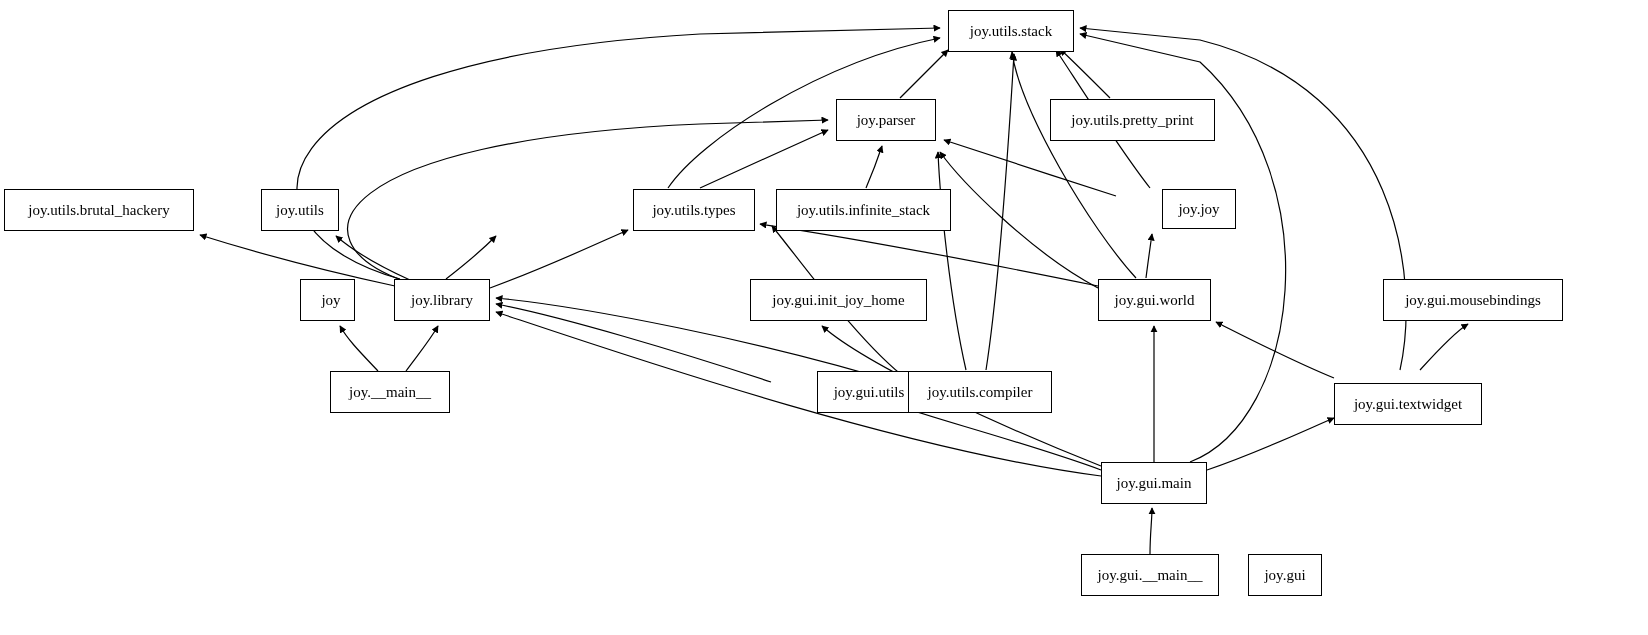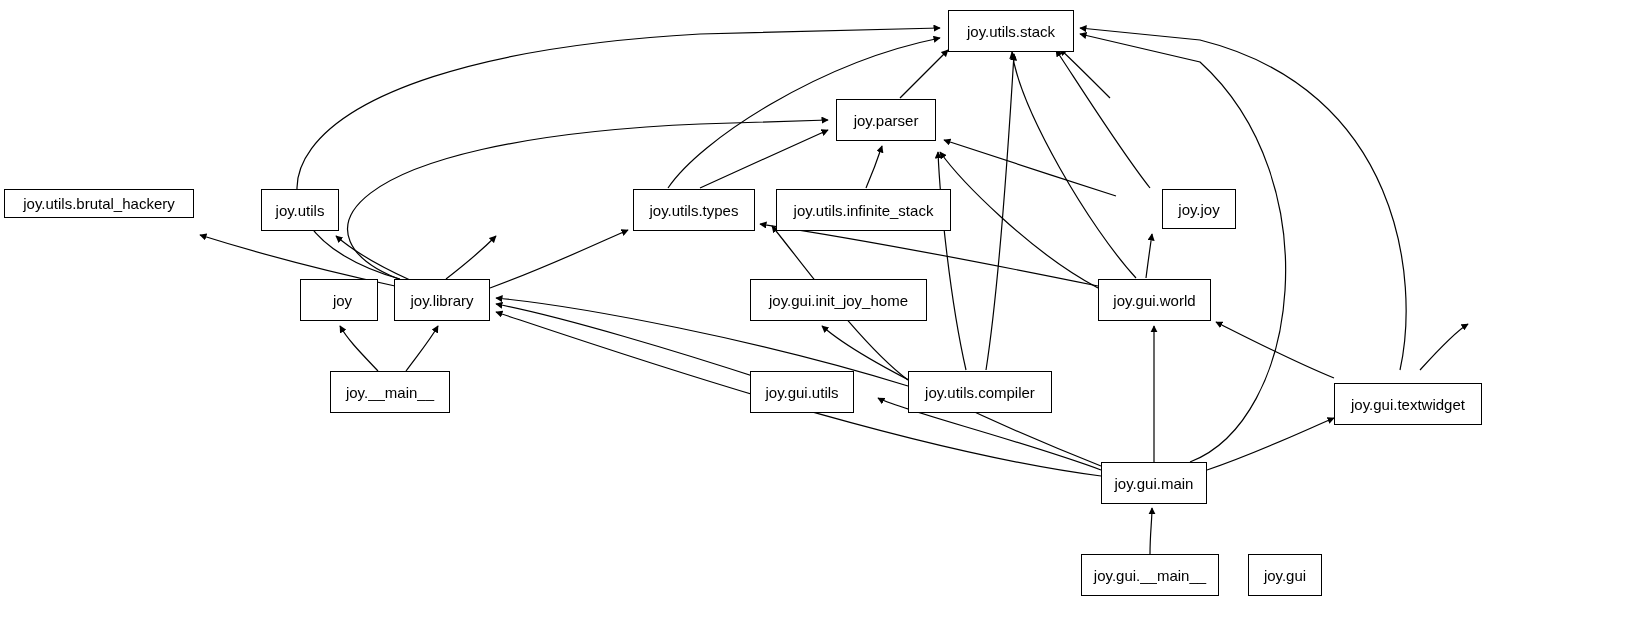--- a/index.html
+++ b/index.html
@@ -28,21 +28,21 @@
     box-sizing: border-box;
     border: 1px solid #000000;
     background: #ffffff;
     color: #000000;
     display: flex;
     align-items: center;
     justify-content: center;
     font-size: 15px;
     line-height: 1;
     white-space: nowrap;
-    font-family: Liberation Sans, sans-serif;
+    font-family: Liberation Serif, serif;
   }
 </style>
 </head>
 <body>
 
 <div id="canvas">
 
   <svg id="edges" viewBox="0 0 1648 635">
     <defs>
       <marker id="arrow" viewBox="0 0 10 10" refX="9" refY="5" markerWidth="6" markerHeight="6" orient="auto-start-reverse">
@@ -120,51 +120,57 @@
       <path d="M 1400,370 C 1420,280 1400,90 1200,40 L 1080,28"></path>
     </g>
   </svg>
 
   <div class="node" style="left:948px;top:10px;width:126px;height:42px;">
     <span>joy.utils.stack</span>
   </div>
   <div class="node" style="left:836px;top:99px;width:100px;height:42px;">
     <span>joy.parser</span>
   </div>
-  <div class="node" style="left:4px;top:189px;width:190px;height:29px;">
+  <div class="node" style="left:1050px;top:99px;width:165px;height:42px;">
+    <span>joy.utils.pretty_print</span>
+  </div>
+  <div class="node" style="left:4px;top:189px;width:190px;height:42px;">
     <span>joy.utils.brutal_hackery</span>
   </div>
   <div class="node" style="left:261px;top:189px;width:78px;height:42px;">
     <span>joy.utils</span>
   </div>
   <div class="node" style="left:633px;top:189px;width:122px;height:42px;text-align:right;">
     <span>joy.utils.types</span>
   </div>
   <div class="node" style="left:776px;top:189px;width:175px;height:42px;">
     <span>joy.utils.infinite_stack</span>
   </div>
   <div class="node" style="left:1117px;top:189px;width:74px;height:40px;margin-left:45px;">
     <span>joy.joy</span>
   </div>
-  <div class="node" style="left:300px;top:279px;width:78px;height:42px;padding-left:7px;">
+  <div class="node" style="left:300px;top:279px;width:55px;height:42px;padding-left:7px;">
     <span>joy</span>
   </div>
   <div class="node" style="left:394px;top:279px;width:96px;height:42px;">
     <span>joy.library</span>
   </div>
   <div class="node" style="left:726px;top:279px;width:177px;height:42px;margin-left:24px;">
     <span>joy.gui.init_joy_home</span>
   </div>
   <div class="node" style="left:1098px;top:279px;width:113px;height:42px;">
     <span>joy.gui.world</span>
   </div>
+  <div class="node" style="left:1383px;top:279px;width:180px;height:42px;">
+    <span>joy.gui.mousebindings</span>
+  </div>
   <div class="node" style="left:330px;top:371px;width:120px;height:42px;">
     <span>joy.__main__</span>
   </div>
-  <div class="node" style="left:750px;top:371px;width:104px;height:42px;">
+  <div class="node" style="left:817px;top:371px;width:104px;height:42px;">
     <span>joy.gui.utils</span>
   </div>
   <div class="node" style="left:908px;top:371px;width:144px;height:42px;">
     <span>joy.utils.compiler</span>
   </div>
   <div class="node" style="left:1334px;top:371px;width:148px;height:42px;margin-top:12px;">
     <span>joy.gui.textwidget</span>
   </div>
   <div class="node" style="left:1101px;top:462px;width:106px;height:42px;">
     <span>joy.gui.main</span>

